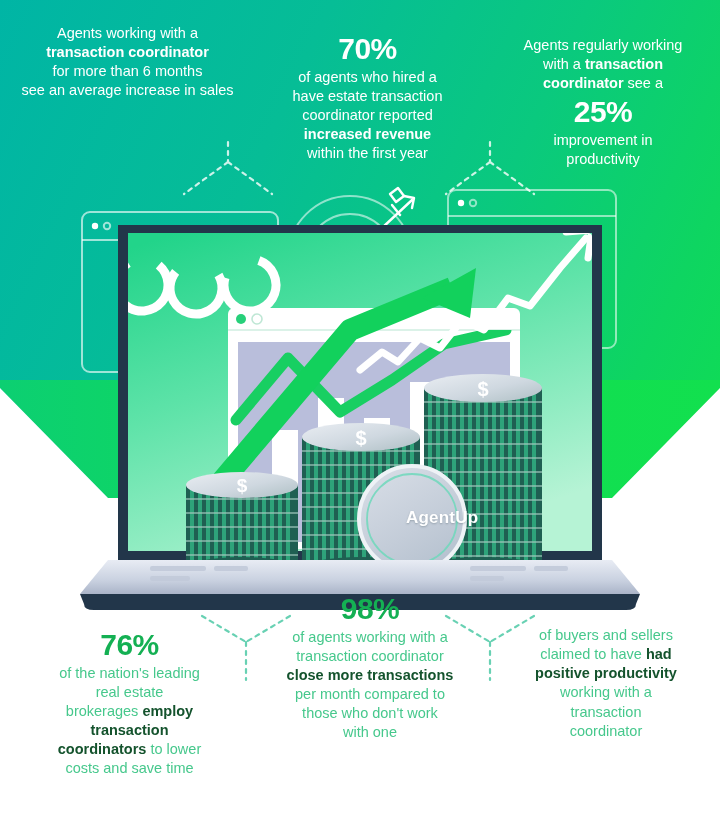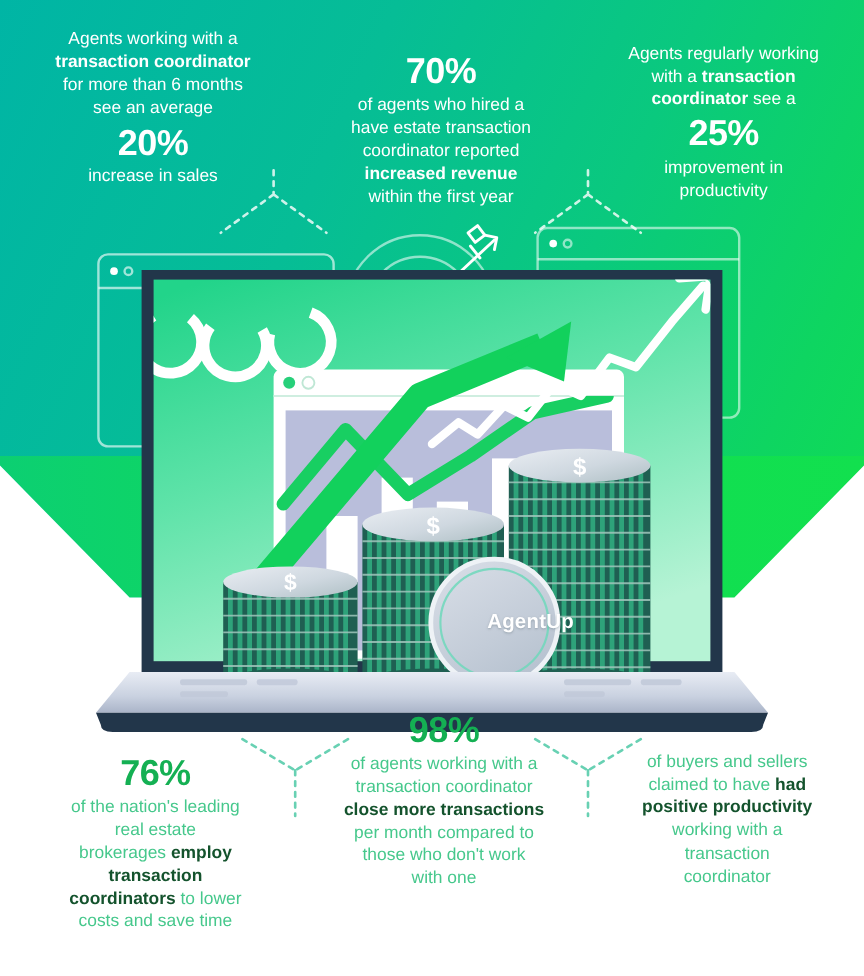--- a/index.html
+++ b/index.html
@@ -45,21 +45,21 @@
     line-height:1.25;
   }
   .stat b { font-weight:bold; }
   .stat.light { color:#ffffff; }
   .stat.light .big { color:#ffffff; }
   .stat.dark { color:#46c88c; }
   .stat.dark b { color:#14532d; }
   .stat.dark .big { color:#14b053; }
 
   .s-tl { left:20px;  top:24px;  width:215px; }
-  .s-tm { left:260px; top:30px;  width:215px;margin-top:11px; }
+  .s-tm { left:260px; top:30px;  width:215px; }
   .s-tr { left:498px; top:36px;  width:210px; }
   .s-bl { left:22px;  top:626px; width:215px; }
   .s-bm { left:262px; top:590px; width:216px; }
   .s-br { left:502px; top:626px; width:208px; }
 
   
   .connector { position:absolute; }
 
   
   #scene { position:absolute; left:0; top:0; width:720px; height:813px; }
@@ -338,21 +338,20 @@
   </svg>
   <svg class="connector" style="left:430px;top:612px;" width="120" height="70" viewBox="0 0 120 70">
     <path d="M16,4 L60,30 M104,4 L60,30 M60,30 L60,68" stroke="#4ec9a6" stroke-opacity="0.85" stroke-width="2.2" stroke-dasharray="4 5" fill="none" stroke-linecap="round"></path>
   </svg>
 
   <div class="stat light s-tl">
     <span>Agents working with a</span><br>
     <b>transaction coordinator</b><br>
     <span>for more than 6 months</span><br>
     <span>see an average</span>
-    <span class="big">20%</span>
     <span>increase in sales</span>
   </div>
 
   <div class="stat light s-tm">
     <span class="big">70%</span>
     <span>of agents who hired a</span><br>
     <span>have estate transaction</span><br>
     <span>coordinator reported</span><br>
     <b>increased revenue</b><br>
     <span>within the first year</span>

